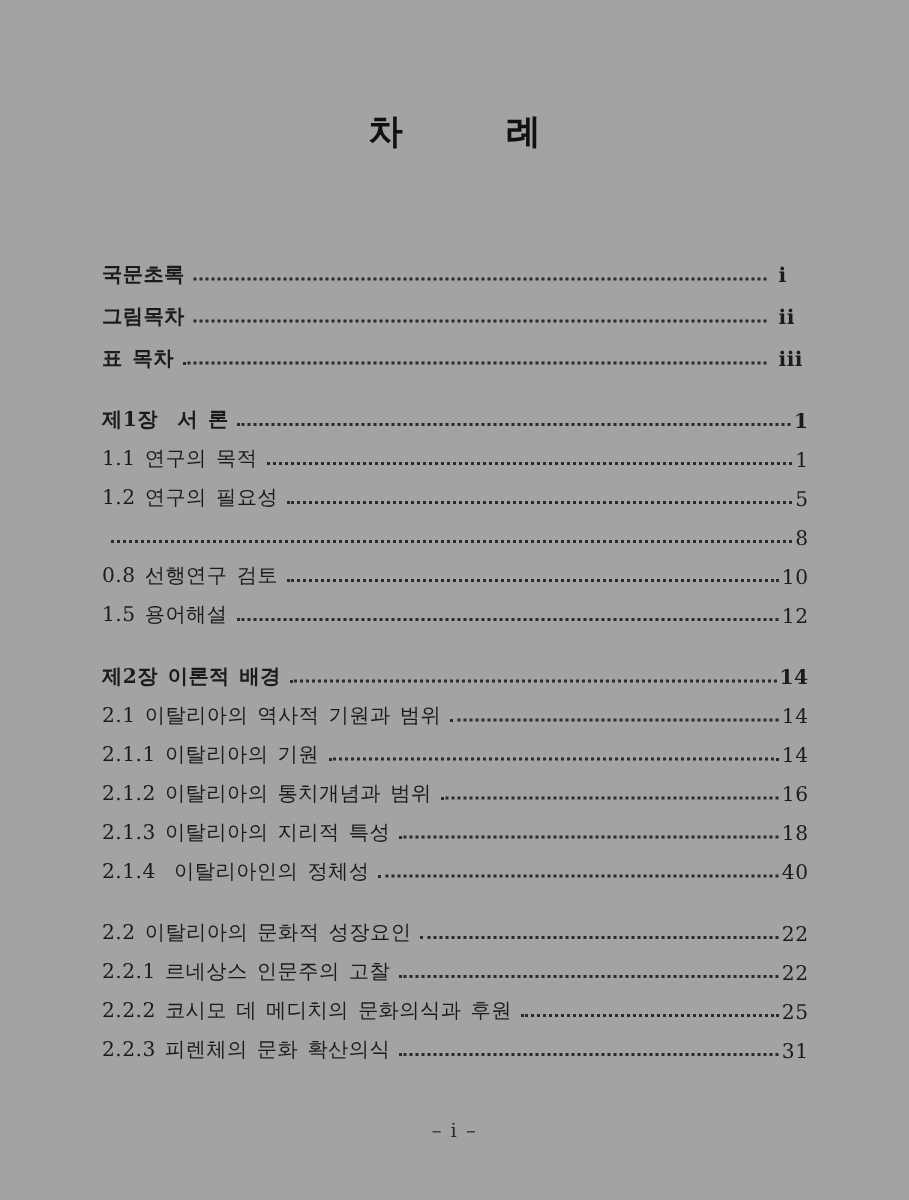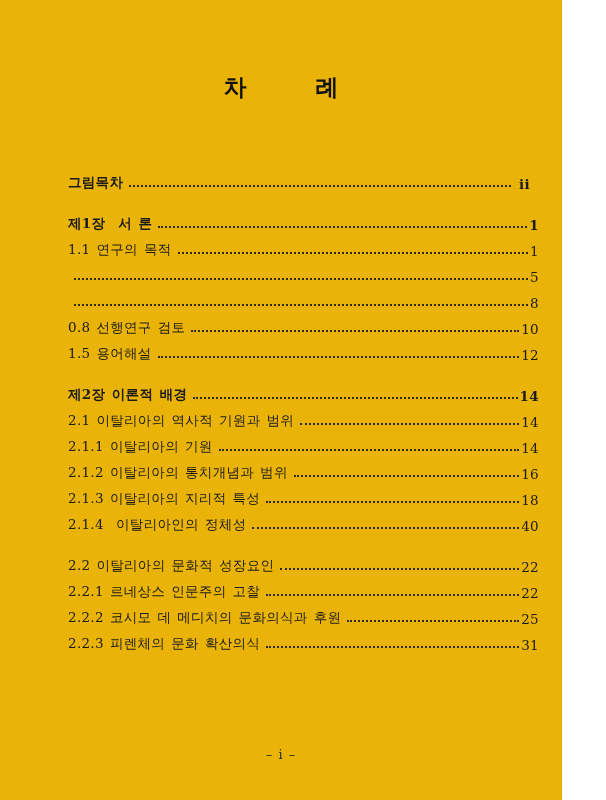--- a/index.html
+++ b/index.html
@@ -2,23 +2,23 @@
 <html><head>
 <meta charset="utf-8">
 <style>
   html, body {
     margin: 0;
     padding: 0;
     background: #ffffff;
   }
   .sheet {
     position: relative;
-    width: 562px;
+    width: 606px;
     height: 800px;
-    background: #eab308;
+    background: #a3a3a3;
     overflow: hidden;
     font-family: "DejaVu Serif", "Liberation Serif", serif;
     color: #1b1b1b;
     text-decoration: underline;
   }
   .doc-title {
     position: absolute;
     top: 72px;
     left: 0;
     width: 100%;
@@ -84,35 +84,46 @@
   }
 </style>
 </head>
 <body>
 
 <div class="sheet">
   <h1 class="doc-title">차　　　례</h1>
 
   <div class="toc" id="toc">
       <div class="toc-row bold front">
+    <span class="label">국문초록</span>
+    <span class="leader"></span>
+    <span class="page-num">i</span>
+  </div>
+      <div class="toc-row bold front">
     <span class="label">그림목차</span>
     <span class="leader"></span>
     <span class="page-num">ii</span>
+  </div>
+      <div class="toc-row bold front">
+    <span class="label">표 목차</span>
+    <span class="leader"></span>
+    <span class="page-num">iii</span>
   </div>
       <div class="toc-row bold gap">
     <span class="label">제1장  서 론</span>
     <span class="leader"></span>
     <span class="page-num">1</span>
   </div>
       <div class="toc-row">
     <span class="label">1.1 연구의 목적</span>
     <span class="leader"></span>
     <span class="page-num">1</span>
   </div>
       <div class="toc-row">
+    <span class="label">1.2 연구의 필요성</span>
     <span class="leader"></span>
     <span class="page-num">5</span>
   </div>
       <div class="toc-row">
     <span class="leader"></span>
     <span class="page-num">8</span>
   </div>
       <div class="toc-row">
     <span class="label">0.8 선행연구 검토</span>
     <span class="leader"></span>

